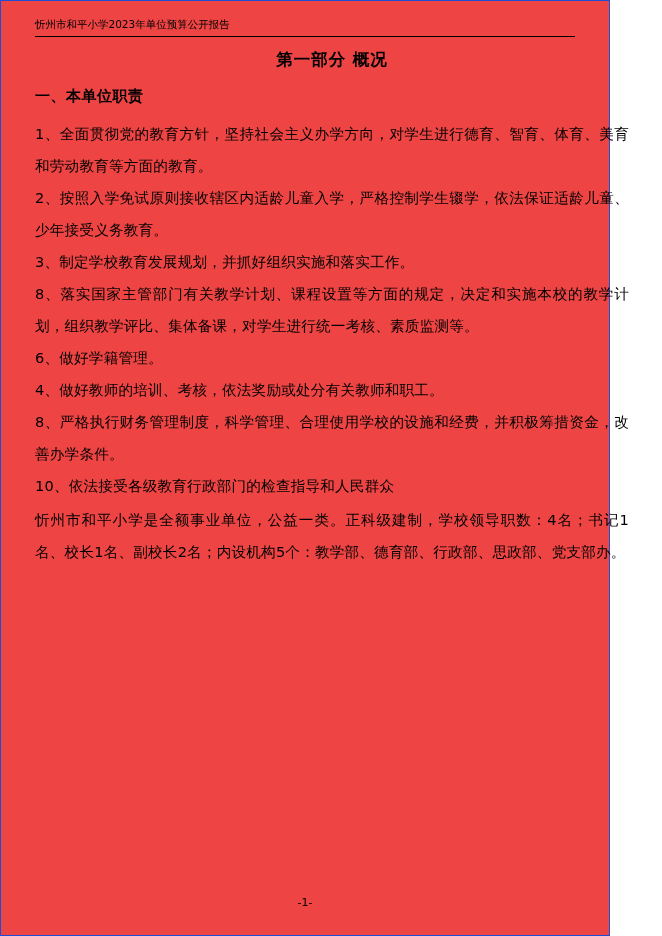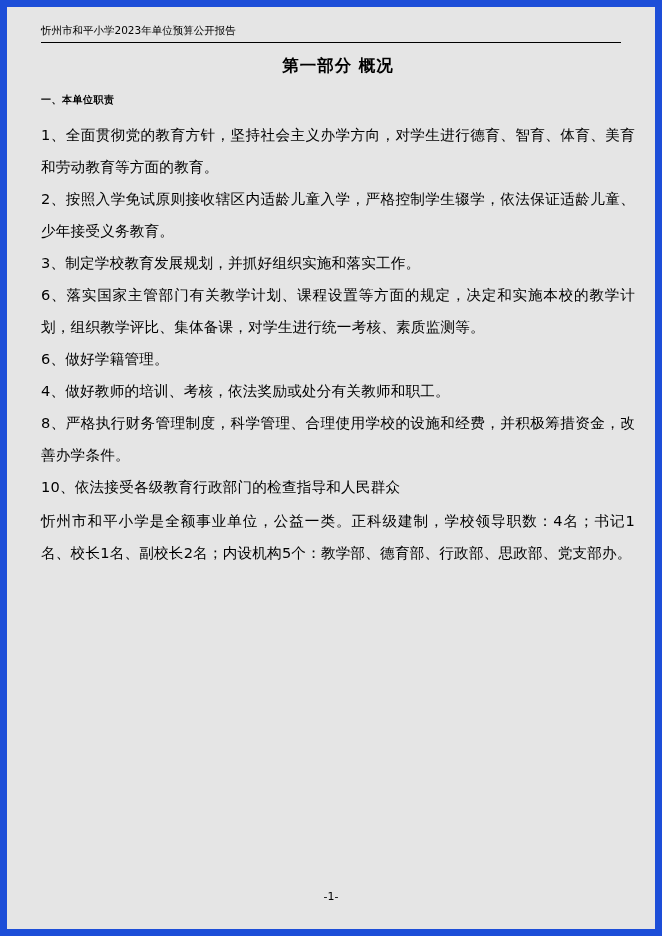--- a/index.html
+++ b/index.html
@@ -9,26 +9,26 @@
   }
   body {
     width: 662px;
     height: 936px;
     font-family: "Liberation Serif", "DejaVu Serif", serif;
     color: #000000;
     position: relative;
     overflow: hidden;
   }
   .page {
-    width: 662px;
+    width: 610px;
     height: 936px;
     box-sizing: border-box;
-    background: #e5e5e5;
+    background: #ef4444;
     position: relative;
-    border: 7px solid #1d4ed8;
+    border: 1px solid #1d4ed8;
   }
   
   .header-band {
     position: absolute;
     top: 8px;
     left: 0;
     right: 0;
     height: 22px;
   }
   .header-title {
@@ -60,21 +60,21 @@
   .doc-title {
     text-align: center;
     font-size: 16.5px;
     font-weight: bold;
     font-family: "DejaVu Sans", "Liberation Sans", sans-serif;
     letter-spacing: 1px;
     margin: 6px 0 16px 0;
   }
 
   .section-heading {
-    font-size: 10px;
+    font-size: 15px;
     font-weight: bold;
     font-family: "DejaVu Sans", "Liberation Sans", sans-serif;
     margin: 14px 0 12px 0;
     letter-spacing: 0.5px;
   }
   .section-heading.second {
     margin-top: 20px;
     margin-bottom: 10px;
   }
 
@@ -118,21 +118,21 @@
   <div class="content">
 
     <div class="doc-title">第一部分  概况</div>
 
     <div class="section-heading">一、本单位职责</div>
 
     <div class="list-block">
       <p class="para">1、全面贯彻党的教育方针，坚持社会主义办学方向，对学生进行德育、智育、体育、美育和劳动教育等方面的教育。</p>
       <p class="para">2、按照入学免试原则接收辖区内适龄儿童入学，严格控制学生辍学，依法保证适龄儿童、少年接受义务教育。</p>
       <p class="para">3、制定学校教育发展规划，并抓好组织实施和落实工作。</p>
-      <p class="para">6、落实国家主管部门有关教学计划、课程设置等方面的规定，决定和实施本校的教学计划，组织教学评比、集体备课，对学生进行统一考核、素质监测等。</p>
+      <p class="para">8、落实国家主管部门有关教学计划、课程设置等方面的规定，决定和实施本校的教学计划，组织教学评比、集体备课，对学生进行统一考核、素质监测等。</p>
       <p class="para">6、做好学籍管理。</p>
       <p class="para">4、做好教师的培训、考核，依法奖励或处分有关教师和职工。</p>
       <p class="para">8、严格执行财务管理制度，科学管理、合理使用学校的设施和经费，并积极筹措资金，改善办学条件。</p>
       <p class="para">10、依法接受各级教育行政部门的检查指导和人民群众</p>
     </div>
 
 
     <div class="intro-block">
       <p class="para">忻州市和平小学是全额事业单位，公益一类。正科级建制，学校领导职数：4名；书记1名、校长1名、副校长2名；内设机构5个：教学部、德育部、行政部、思政部、党支部办。</p>
     </div>

